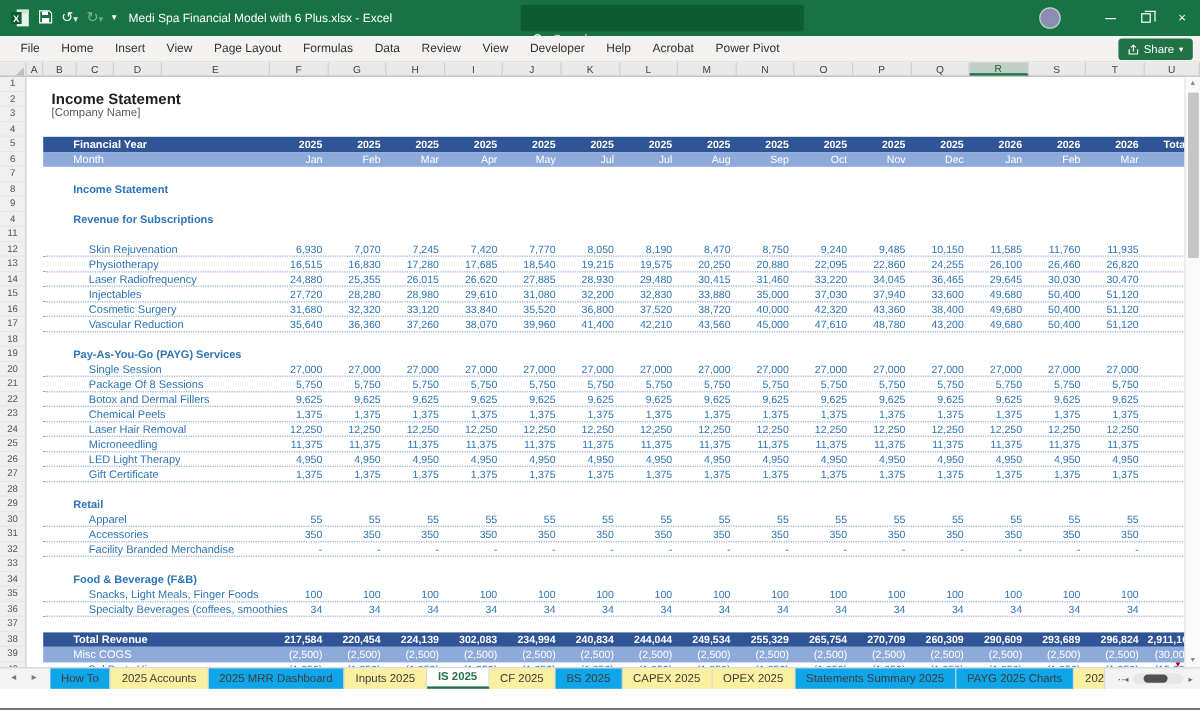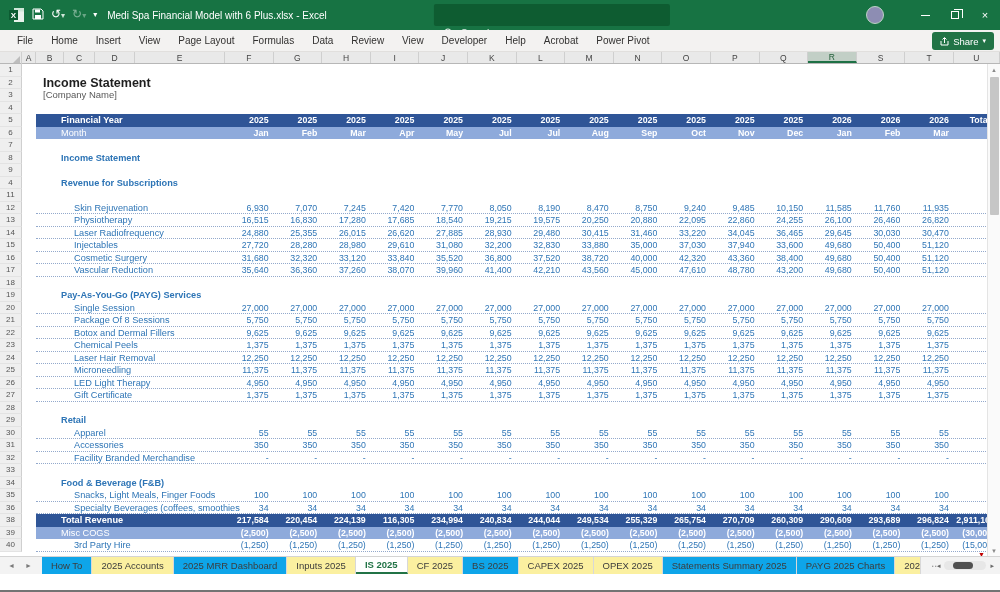--- a/index.html
+++ b/index.html
@@ -50,21 +50,21 @@
   .cell { width:48.6px; flex:none; text-align:right; padding-right:5px; font-size:8.8px; line-height:12.5px; white-space:nowrap; overflow:hidden; cursor:cell; }
   .cell.tot { width:46px; }
   .row .cell { color:#2e75b6; }
   .band.title .lbl { padding-left:7px; font-size:12.5px; font-weight:bold; color:#1f1f1f; }
   .band.subtitle .lbl { padding-left:7px; color:#595959; font-size:9.5px; }
   .band.section .lbl { padding-left:25px; color:#2e75b6; font-weight:bold; }
   .band.item .lbl { padding-left:38px; color:#2e75b6; }
   .band.yearhdr .lbl, .band.total .lbl { padding-left:25px; color:#fff; font-weight:bold; }
   .band.monthhdr .lbl, .band.subtotal .lbl { padding-left:25px; color:#fff; }
   .band.yearhdr .cell, .band.total .cell { color:#fff; font-weight:bold; }
-  .band.monthhdr .cell, .band.subtotal .cell { color:#fff; font-weight:bold; }
+  .band.monthhdr .cell, .band.subtotal .cell { color:#fff; font-weight:normal; }
   .red-marker { position:absolute; right:15px; top:487px; color:#c00000; font-size:7px; line-height:7px; }
 
   
   .vscroll { position:absolute; top:12px; right:0; width:13px; height:492px; background:#fafafa; border-left:1px solid #e4e4e4; z-index:5; }
   .vs-arrow { height:11px; display:flex; align-items:center; justify-content:center; color:#8a8a8a; font-size:6px; cursor:pointer; }
   .vs-arrow.down { position:absolute; bottom:0; left:0; right:0; }
   .vs-thumb { position:absolute; top:13px; left:2px; width:9px; height:138px; background:#c6c6c6; border-radius:1px; cursor:grab; }
 
   
   .tabbar { height:18px; background:#f3f3f3; border-top:1px solid #d4d4d4; display:flex; align-items:stretch; flex:none; font-size:9.5px; position:relative; }
@@ -801,28 +801,36 @@
             <div class="cell">34</div>
             <div class="cell">34</div>
             <div class="cell">34</div>
             <div class="cell">34</div>
             <div class="cell">34</div>
             <div class="cell">34</div>
             <div class="cell tot"></div>
           </div>
         </div>
         <div class="row">
+          <div class="gut">37</div>
+          <div class="colA"></div>
+          <div class="band empty">
+            <div class="lbl"></div>
+            <div class="cell tot"></div>
+          </div>
+        </div>
+        <div class="row">
           <div class="gut">38</div>
           <div class="colA"></div>
           <div class="band total">
             <div class="lbl">Total Revenue</div>
             <div class="cell">217,584</div>
             <div class="cell">220,454</div>
             <div class="cell">224,139</div>
-            <div class="cell">116,305</div>
+            <div class="cell">302,083</div>
             <div class="cell">234,994</div>
             <div class="cell">240,834</div>
             <div class="cell">244,044</div>
             <div class="cell">249,534</div>
             <div class="cell">255,329</div>
             <div class="cell">265,754</div>
             <div class="cell">270,709</div>
             <div class="cell">260,309</div>
             <div class="cell">290,609</div>
             <div class="cell">293,689</div>

